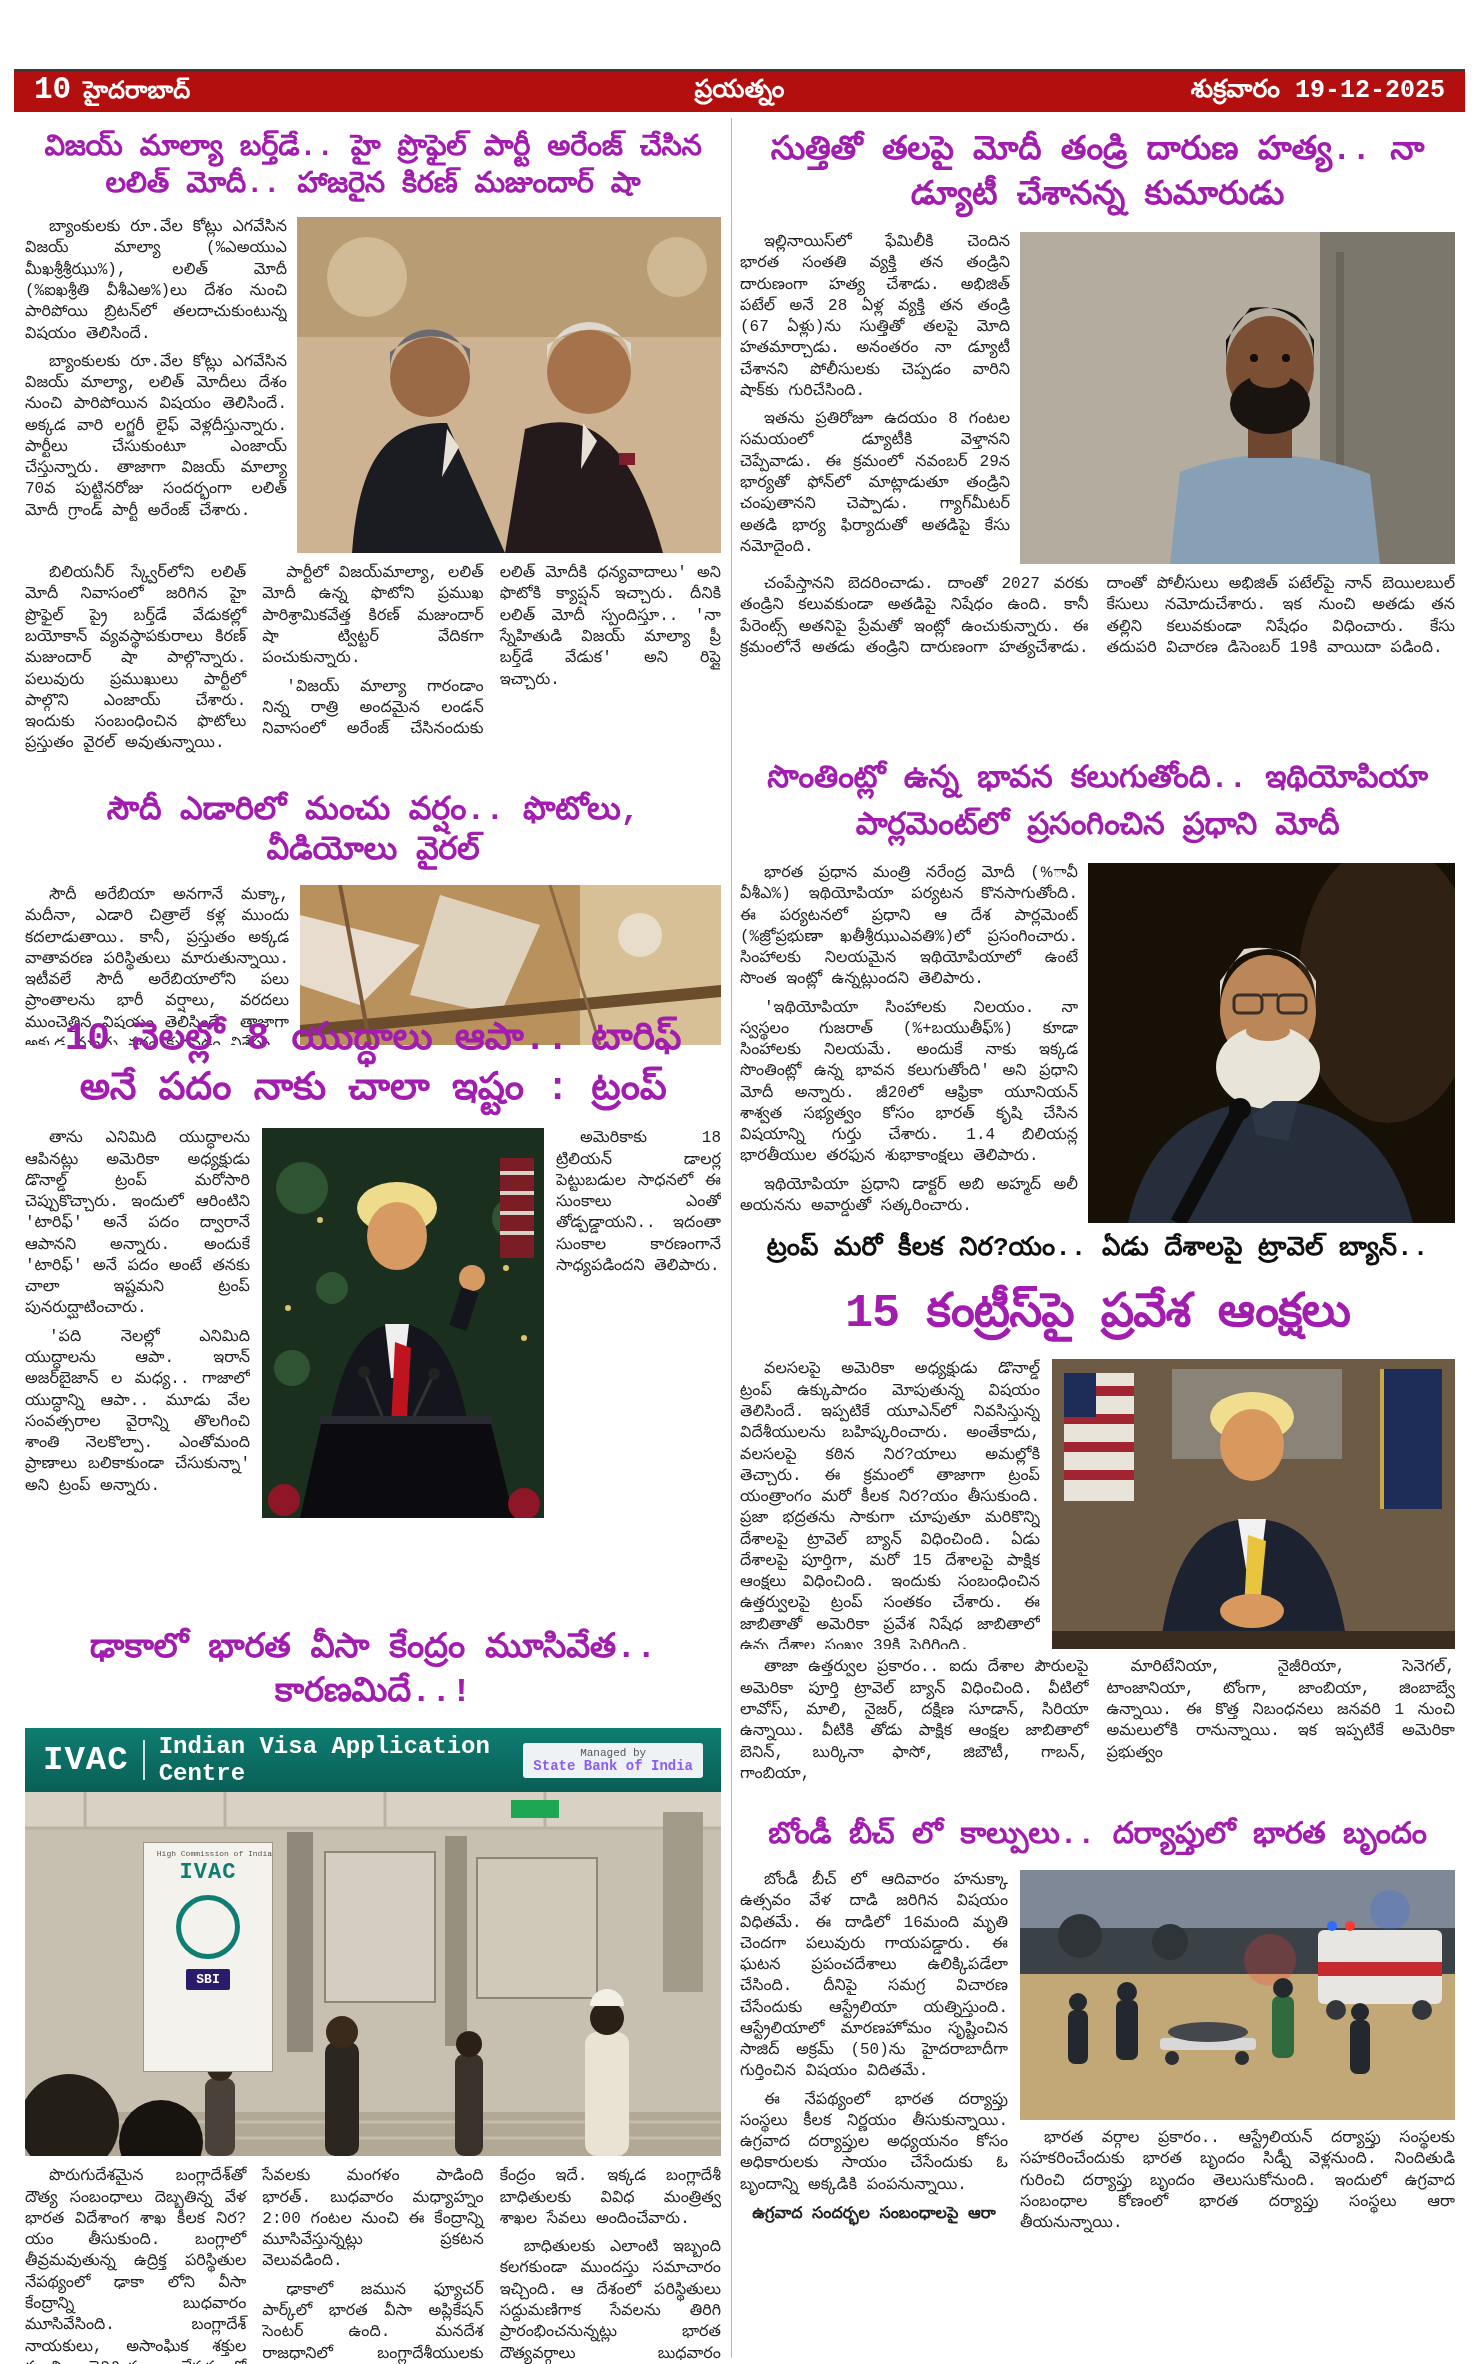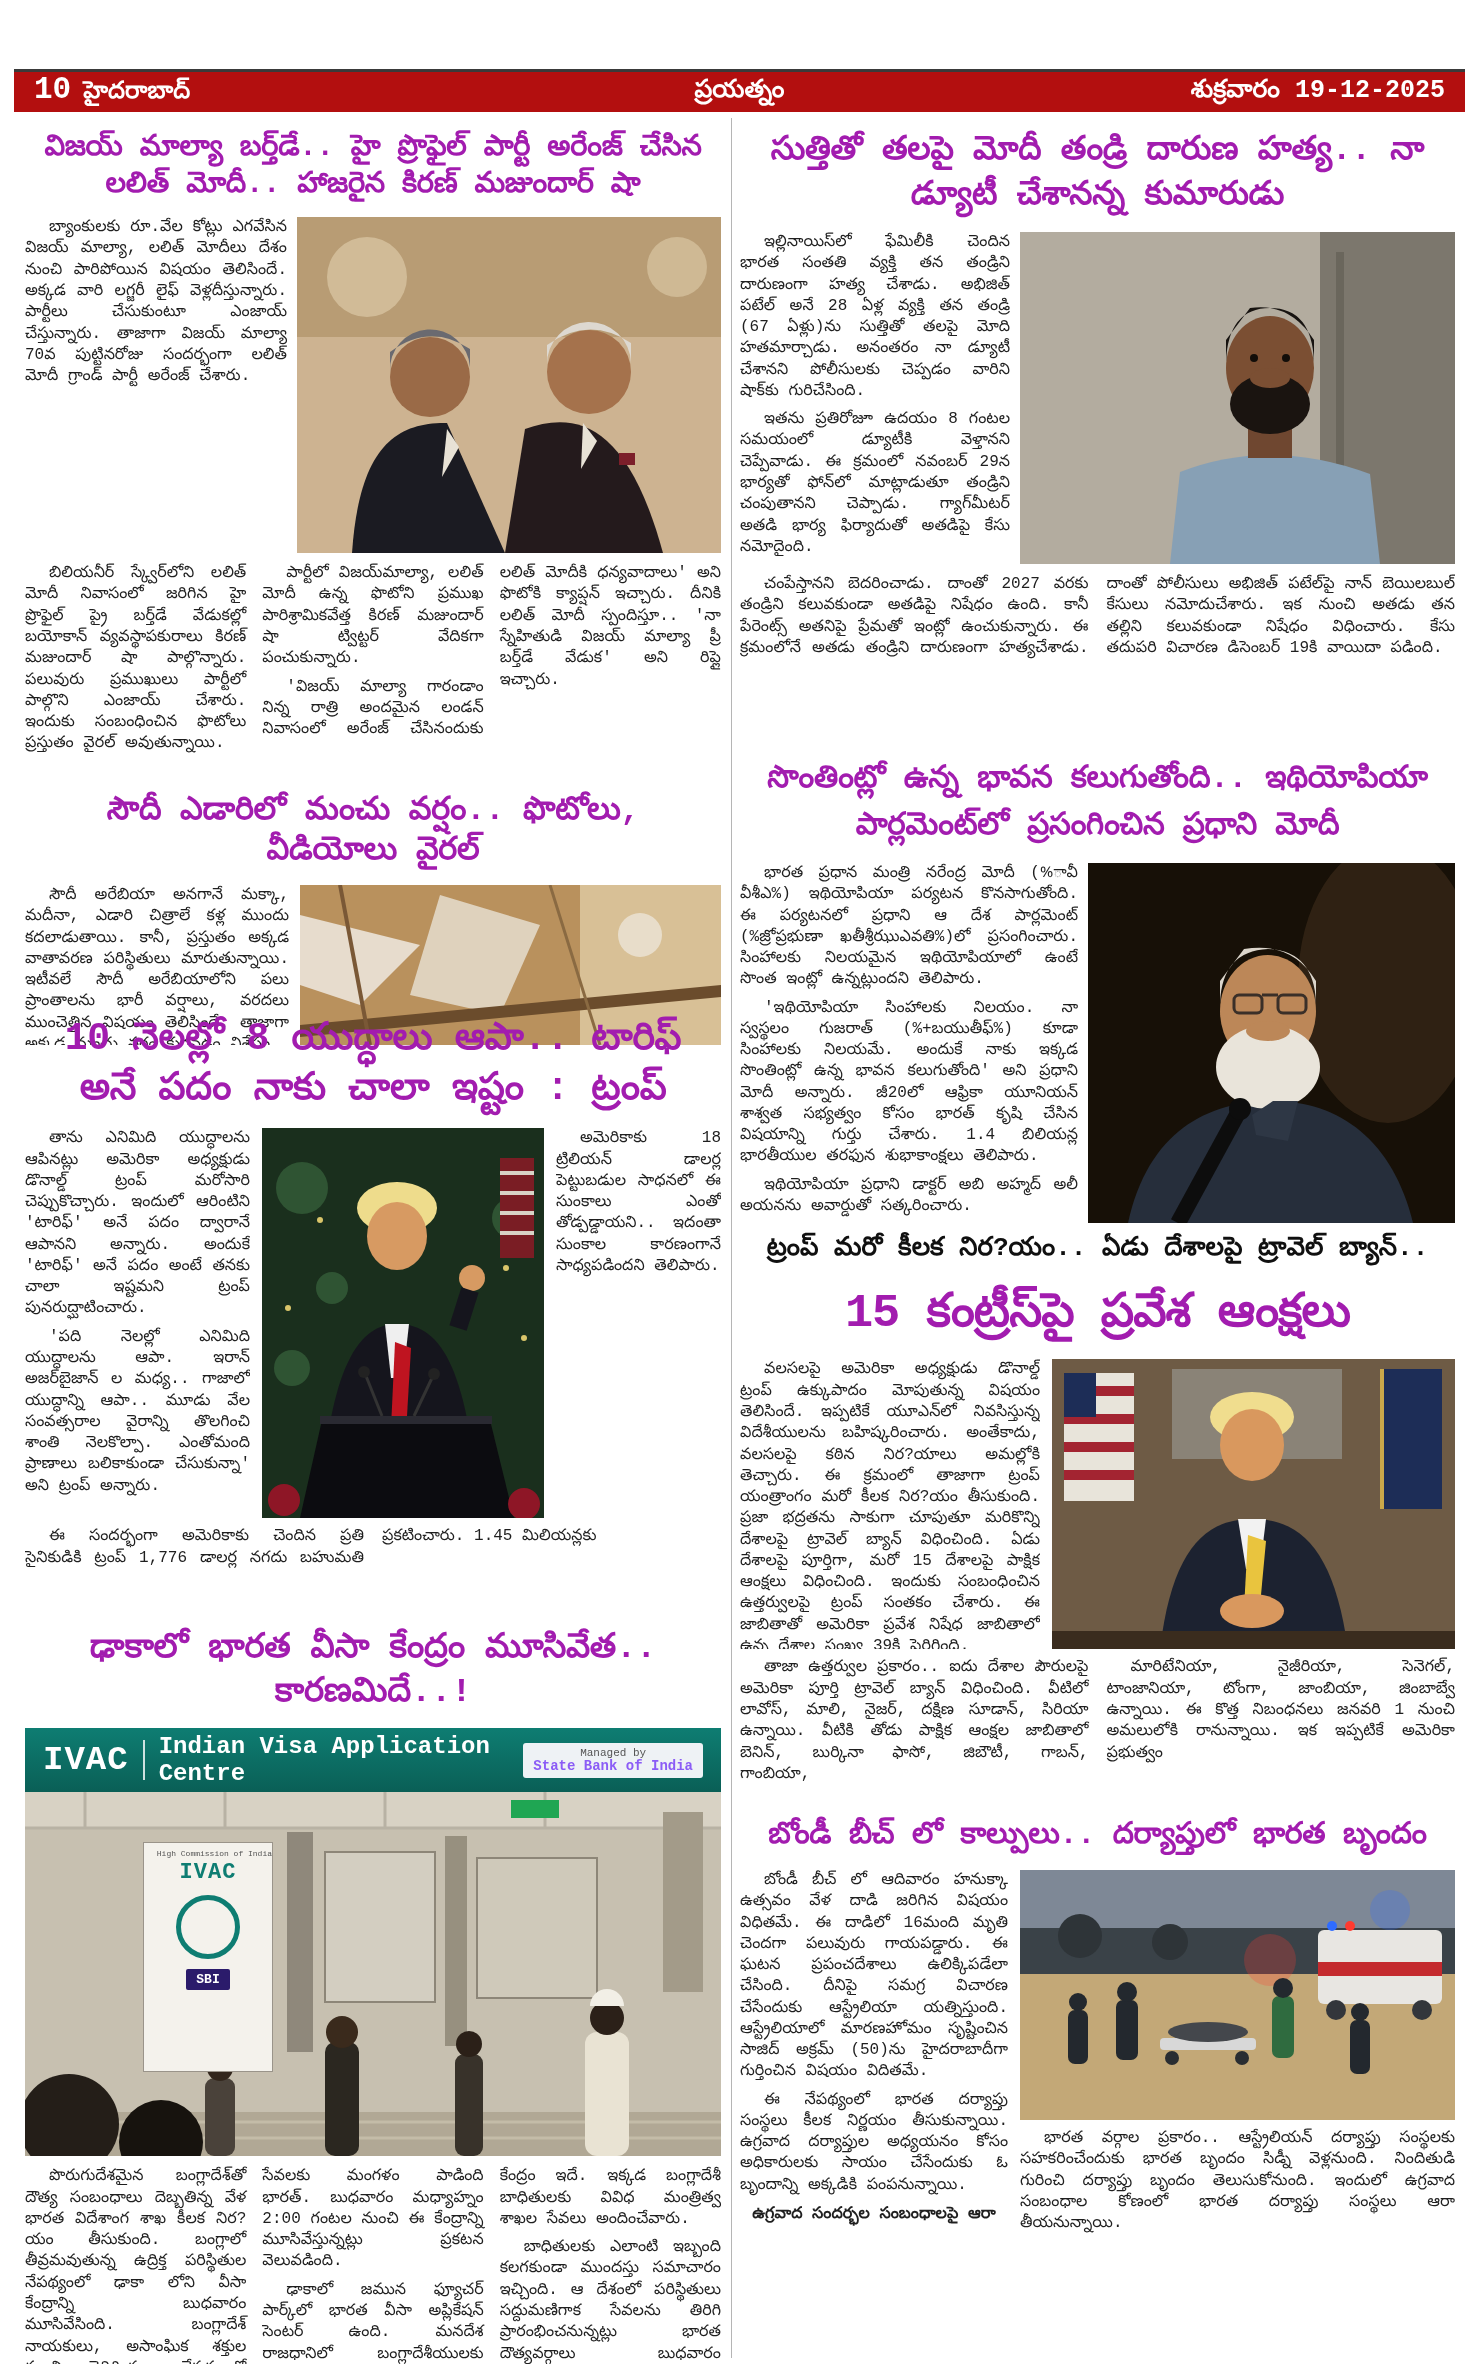--- a/index.html
+++ b/index.html
@@ -65,20 +65,21 @@
     <div class="mh-brand">ప్రయత్నం</div>
     <div class="mh-date">శుక్రవారం 19-12-2025</div>
   </header>
 
   <div class="col-divider"></div>
 
   <article class="art" style="left:25px;top:115px;width:696px;">
     <h2 style="font-size:29px;line-height:1.28;">విజయ్ మాల్యా బర్త్‌డే.. హై ప్రొఫైల్ పార్టీ అరేంజ్ చేసిన లలిత్ మోదీ.. హాజరైన కిరణ్ మజుందార్ షా</h2>
     <div class="row" style="gap:10px;">
       <div class="tcol" style="width:262px;height:336px;">
+        <p>బ్యాంకులకు రూ.వేల కోట్లు ఎగవేసిన విజయ్ మాల్యా (%ఎఅయుఎ మీఖశ్రీశ్రీఝు%), లలిత్ మోదీ (%ఐఖశ్రీతి వీశీఎఅ%)లు దేశం నుంచి పారిపోయి బ్రిటన్‌లో తలదాచుకుంటున్న విషయం తెలిసిందే.</p>
         <p>బ్యాంకులకు రూ.వేల కోట్లు ఎగవేసిన విజయ్ మాల్యా, లలిత్ మోదీలు దేశం నుంచి పారిపోయిన విషయం తెలిసిందే. అక్కడ వారి లగ్జరీ లైఫ్ వెళ్లదీస్తున్నారు. పార్టీలు చేసుకుంటూ ఎంజాయ్ చేస్తున్నారు. తాజాగా విజయ్ మాల్యా 70వ పుట్టినరోజు సందర్భంగా లలిత్ మోదీ గ్రాండ్ పార్టీ అరేంజ్ చేశారు.</p>
       </div>
       <div class="photo" style="width:424px;height:336px;">
         <svg viewBox="0 0 424 336">
           <rect width="424" height="336" fill="#cdb391"></rect>
           <rect width="424" height="120" fill="#b89c74"></rect>
           <circle cx="70" cy="60" r="40" fill="#e6d6b4" opacity="0.55"></circle>
           <circle cx="380" cy="50" r="30" fill="#e6d6b4" opacity="0.5"></circle>
           <path d="M55,336 C62,235 95,205 150,206 L208,336 Z" fill="#1b1b22"></path>
           <circle cx="133" cy="160" r="40" fill="#9a6a47"></circle>
@@ -153,24 +154,20 @@
             <circle cx="102" cy="244" r="6" fill="#222"></circle>
           <path d="M152,288 L170,250" stroke="#333" stroke-width="3"></path>
             <circle cx="172" cy="246" r="6" fill="#222"></circle>
           <circle cx="22" cy="372" r="16" fill="#8e1626"></circle>
             <circle cx="262" cy="376" r="16" fill="#8e1626"></circle>
         </svg>
       </div>
       <div class="tcol" style="width:165px;height:390px;">
         <p>అమెరికాకు 18 ట్రిలియన్ డాలర్ల పెట్టుబడుల సాధనలో ఈ సుంకాలు ఎంతో తోడ్పడ్డాయని.. ఇదంతా సుంకాల కారణంగానే సాధ్యపడిందని తెలిపారు.</p>
       </div>
-    </div>
-    <div class="strip cols2" style="height:62px;margin-top:8px;">
-      <p>ఈ సందర్భంగా అమెరికాకు చెందిన ప్రతి సైనికుడికి ట్రంప్ 1,776 డాలర్ల నగదు బహుమతి ప్రకటించారు. 1.45 మిలియన్లకు</p>
-
     </div>
   </article>
 
   <article class="art" style="left:25px;top:1612px;width:696px;">
     <h2 style="font-size:34px;line-height:1.3;">ఢాకాలో భారత వీసా కేంద్రం మూసివేత.. కారణమిదే..!</h2>
     <div class="photo" style="width:696px;height:428px;margin-top:8px;">
       <div class="ivac-banner">
         <span class="ivac-big">IVAC</span>
         <span class="ivac-sep"></span>
         <span class="ivac-sub">Indian Visa Application Centre</span>

